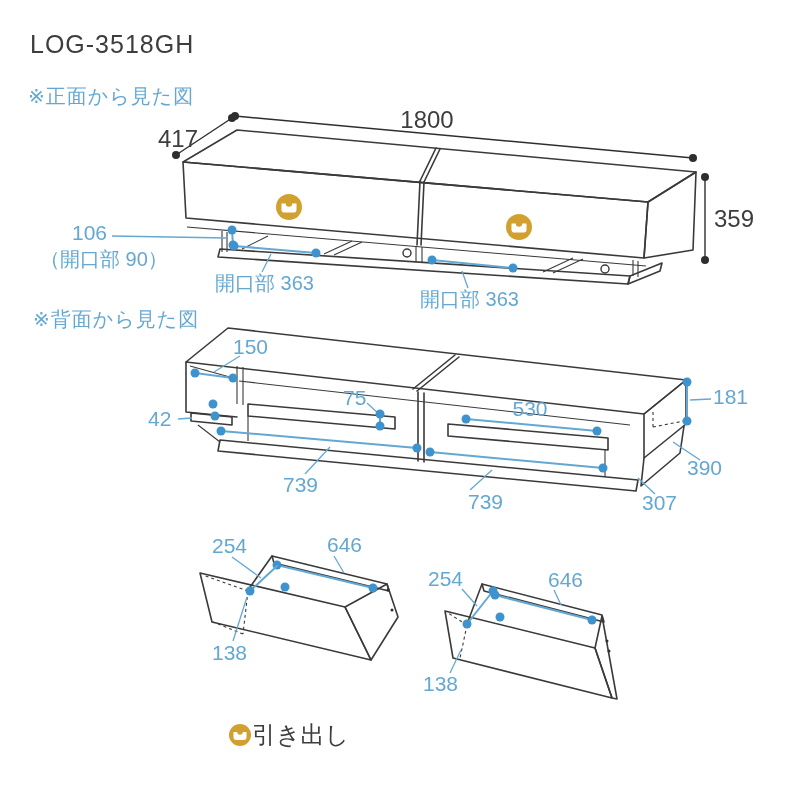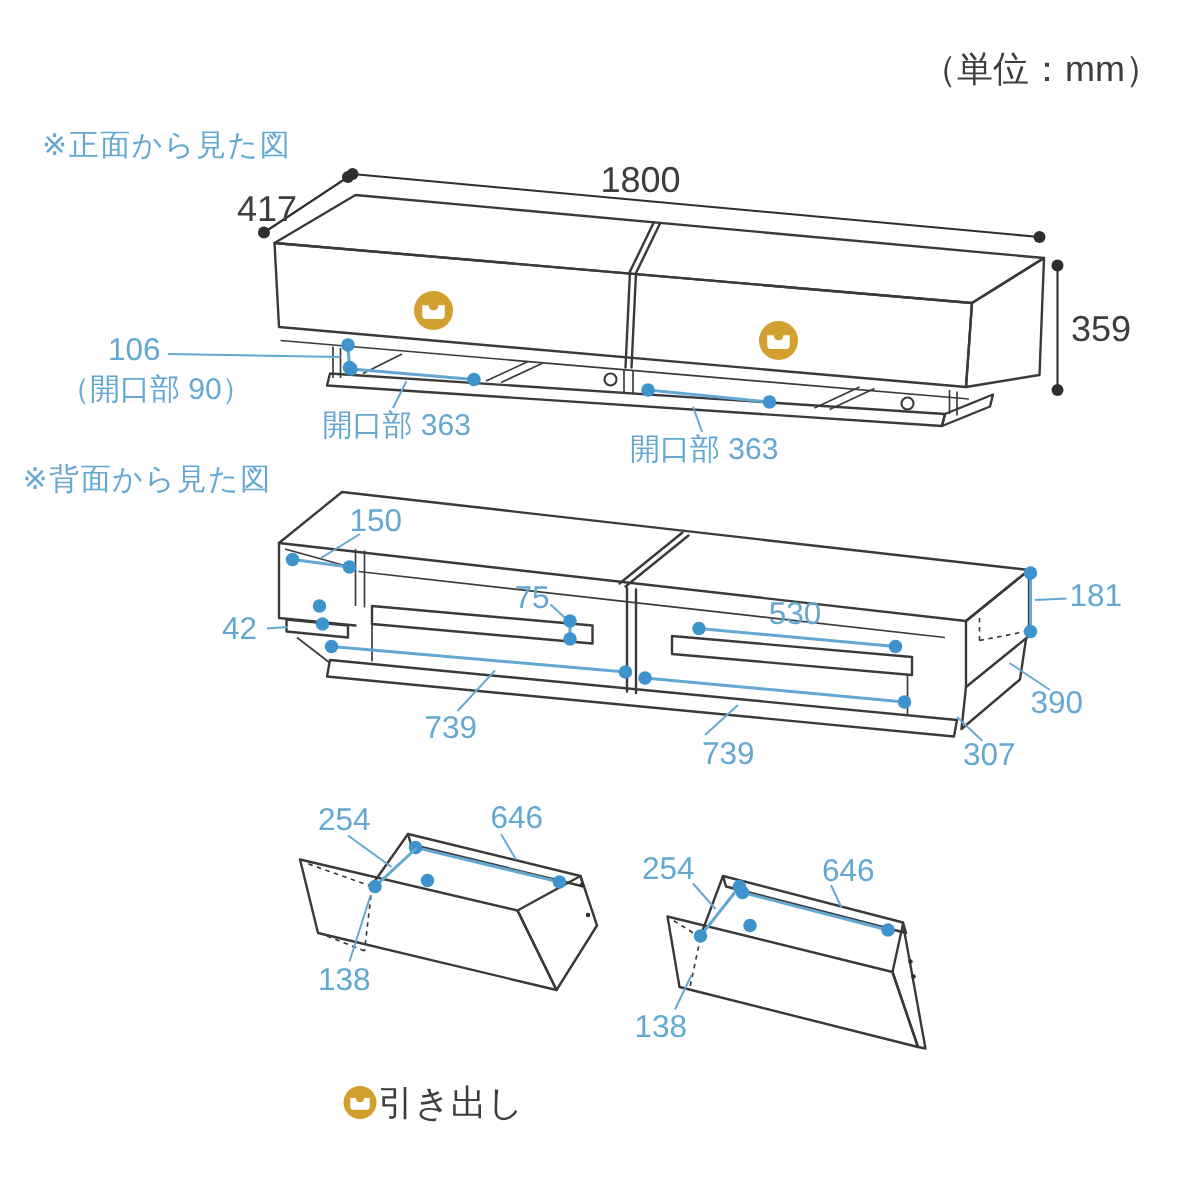--- a/index.html
+++ b/index.html
@@ -3,21 +3,21 @@
 <meta charset="utf-8">
 <style>
   html,body{margin:0;padding:0;background:#ffffff;}
   #stage{position:relative;width:800px;height:800px;background:#ffffff;overflow:hidden;
          font-family:"Liberation Sans","DejaVu Sans",sans-serif;}
   .abs{position:absolute;}
   #title{left:30px;top:30px;font-size:25px;letter-spacing:1px;color:#3d3d3d;}
   #unit{right:26px;top:30px;font-size:24px;color:#3d3d3d;}
   .sec-head{font-size:20px;color:#64a8d2;letter-spacing:1px;}
   #head-front{left:28px;top:83px;}
-  #head-back{left:15px;top:306px;}
+  #head-back{left:33px;top:306px;}
   #head-drawer{left:28px;top:512px;}
   svg{position:absolute;left:0;display:block;}
   #legend{left:228px;top:719px;display:flex;align-items:center;font-size:24px;color:#3d3d3d;}
   #legend .gap{margin-left:34px;}
   
   .ln{stroke:#3a3a3a;stroke-width:1.6;fill:none;stroke-linejoin:round;stroke-linecap:round;}
   .lnThin{stroke:#3a3a3a;stroke-width:1.1;fill:none;}
   .dash{stroke:#3a3a3a;stroke-width:1.1;fill:none;stroke-dasharray:3,3;}
   .bl{stroke:#64a8d2;stroke-width:2;fill:none;stroke-linecap:round;}
   .bleader{stroke:#64a8d2;stroke-width:1.3;fill:none;}
@@ -29,21 +29,21 @@
   .dimK{font-size:24px;fill:#3d3d3d;}
   .dimB{font-size:21px;fill:#64a8d2;}
   .lblJ{font-size:20px;fill:#64a8d2;}
   .mid{text-anchor:middle;}
 </style>
 </head>
 <body>
 
 <div id="stage">
 
-  <div id="unit" class="abs">（単位：mm）</div>
+  <div id="title" class="abs">LOG-3518GH</div>
 
   <div id="head-front" class="abs sec-head">※正面から見た図</div>
   <div id="head-back" class="abs sec-head">※背面から見た図</div>
 
   <svg style="top:95px" width="800" height="235" viewBox="0 95 800 235">
     <g>
       <path class="ln" d="M183,162 L237,130 L696,172 L648,202 Z"></path>
       <path class="ln" d="M183,162 L648,202 L644,258 L186,218 Z"></path>
       <path class="ln" d="M648,202 L696,172 L693,250 L644,258 Z"></path>
       <path class="lnThin" d="M187,227 L646,266"></path>

